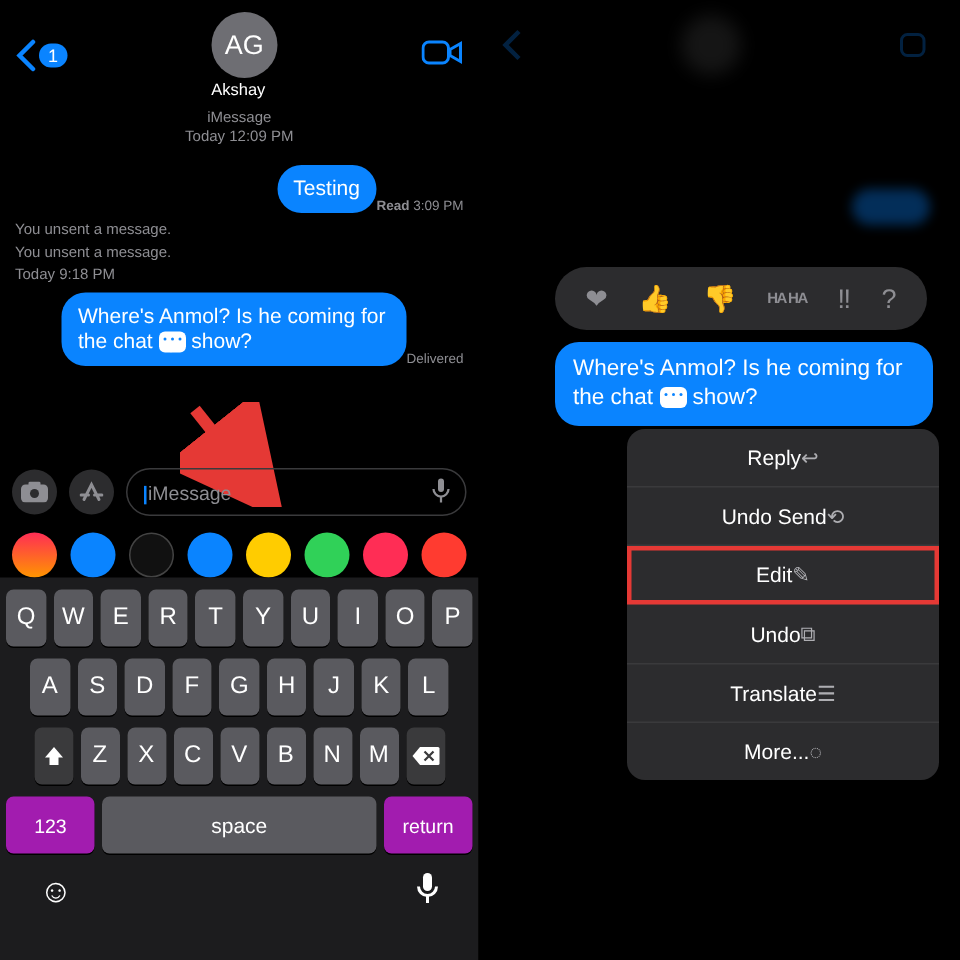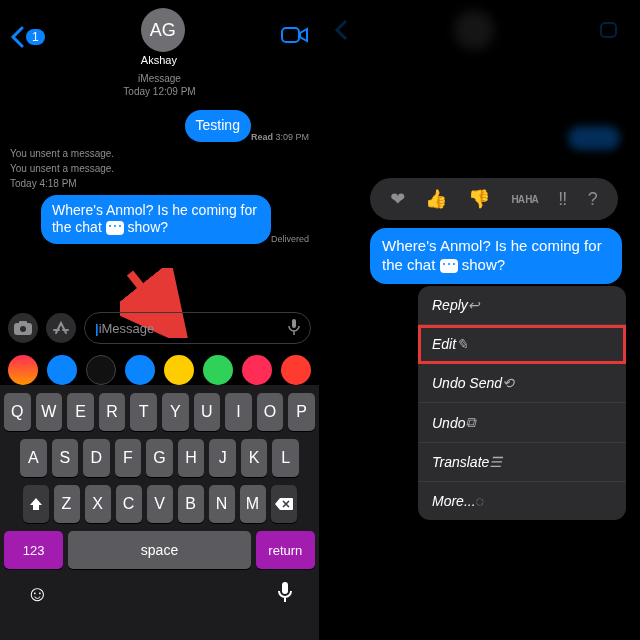--- a/index.html
+++ b/index.html
@@ -42,21 +42,21 @@
   .arrow { position:absolute; left:120px; top:170px; width:70px; height:70px; pointer-events:none; }
   
   .right-header { position:absolute; top:10px; left:0; right:0; display:flex; align-items:center; justify-content:space-between; padding:0 14px; opacity:.25; }
   .right-header .dot { width:40px; height:40px; border-radius:20px; background:#555; filter:blur(6px); }
   .right-bub-sm { position:absolute; top:126px; right:20px; width:52px; height:24px; background:#0a84ff; border-radius:14px; opacity:.35; filter:blur(4px); }
   .reactions { position:absolute; top:178px; left:50px; right:22px; height:42px; background:#2c2c2e; border-radius:21px; display:flex; align-items:center; justify-content:space-around; padding:0 10px; }
   .react { color:#8e8e93; font-size:18px; }
   .right .bubble-wrap { position:absolute; top:228px; left:50px; right:18px; display:flex; justify-content:flex-end; }
   .right .bubble { max-width:100%; font-size:15px; padding:9px 12px; }
   .menu { position:absolute; top:286px; right:14px; width:208px; background:#2c2c2e; border-radius:12px; overflow:hidden; }
-  .menu-item { display:flex; justify-content:flex-start; align-items:center; padding:11px 14px; color:#fff; font-size:14px; border-bottom:1px solid #3a3a3c;font-style:italic; }
+  .menu-item { display:flex; justify-content:center; align-items:center; padding:11px 14px; color:#fff; font-size:14px; border-bottom:1px solid #3a3a3c; }
   .menu-item:last-child { border-bottom:none; }
   .menu-item .mi-icon { color:#aeaeb2; font-size:14px; }
   .menu-item.hl { outline: 3px solid #e53935; outline-offset:-3px; }
   .chat-ico { display:inline-block; width:18px; height:14px; background:#fff; border-radius:4px; position:relative; vertical-align:middle; }
   .chat-ico:after { content:""; position:absolute; bottom:-4px; left:4px; border:4px solid transparent; border-top-color:#fff; }
   .chat-ico .dots { position:absolute; top:4px; left:3px; right:3px; display:flex; justify-content:space-between; }
   .chat-ico .dots i { width:2px; height:2px; background:#0a84ff; border-radius:1px; }
 </style>
 </head>
 <body>
@@ -85,21 +85,21 @@
   <div class="meta">iMessage</div>
   <div class="meta">Today 12:09 PM</div>
 
   <div class="conv">
     <div class="bubble-row">
       <div class="bubble"><span>Testing</span></div>
       <div class="receipt"><b>Read</b> <span>3:09 PM</span></div>
     </div>
     <div class="system">You unsent a message.</div>
     <div class="system">You unsent a message.</div>
-    <div class="system">Today 4:18 PM</div>
+    <div class="system">Today 9:18 PM</div>
     <div class="bubble-row">
       <div class="bubble">
         <span>Where's Anmol? Is he coming for the chat </span><span class="chat-ico"><span class="dots">
               <i></i>
               <i></i>
               <i></i>
             </span></span><span> show?</span>
       </div>
       <div class="receipt">Delivered</div>
     </div>
@@ -240,29 +240,29 @@
             <i></i>
           </span></span><span> show?</span>
     </div>
   </div>
 
   <div class="menu">
     <div class="menu-item">
       <span>Reply</span>
         <span class="mi-icon">↩</span>
     </div>
+    <div class="menu-item">
+      <span>Undo Send</span>
+        <span class="mi-icon">⟲</span>
+    </div>
     <div class="menu-item hl">
       <span>Edit</span>
         <span class="mi-icon">✎</span>
     </div>
     <div class="menu-item">
-      <span>Undo Send</span>
-        <span class="mi-icon">⟲</span>
-    </div>
-    <div class="menu-item">
       <span>Undo</span>
         <span class="mi-icon">⧉</span>
     </div>
     <div class="menu-item">
       <span>Translate</span>
         <span class="mi-icon">☰</span>
     </div>
     <div class="menu-item">
       <span>More...</span>
         <span class="mi-icon">◌</span>

